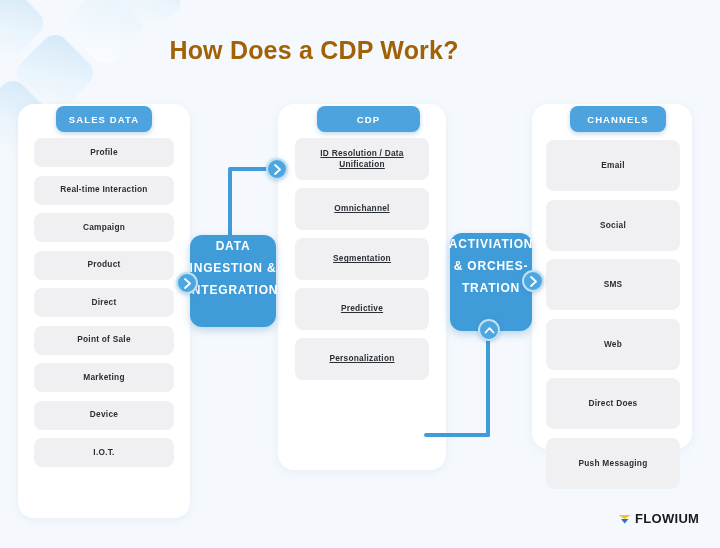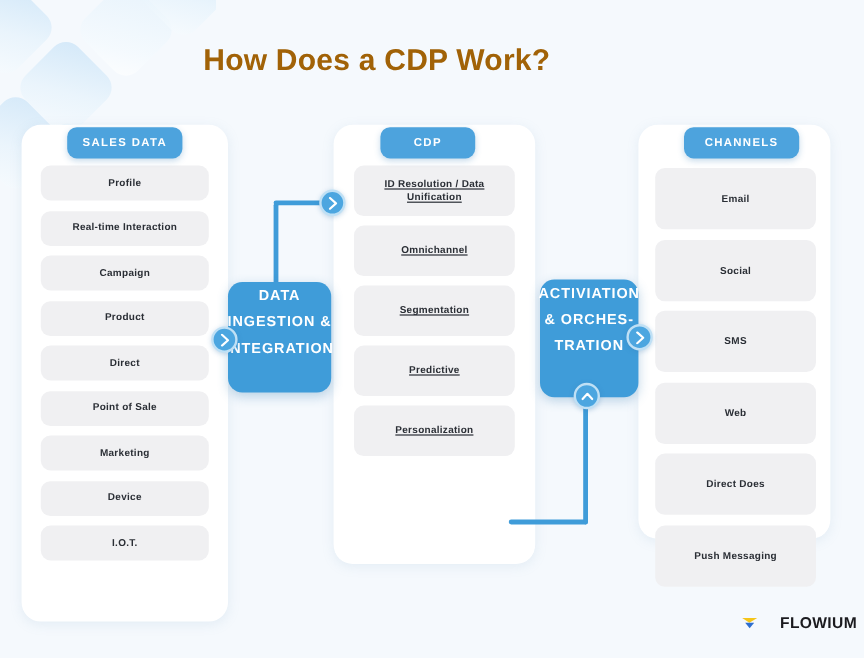--- a/index.html
+++ b/index.html
@@ -56,21 +56,21 @@
     color:#ffffff;
     font-size:9.5px;
     font-weight:bold;
     letter-spacing:1.1px;
     display:flex; align-items:center; justify-content:center;
     box-shadow:0 2px 5px rgba(60,130,185,.30);
     z-index:6;
     margin-top:15px;
   }
   #head-sales    { left:56px;  top:91px;  width:96px; }
-  #head-cdp      { left:317px; top:91px;  width:79px; }
+  #head-cdp      { left:317px; top:91px;  width:103px; }
   #head-channels { left:570px; top:91px;  width:96px; }
 
   .chips { position:absolute; display:flex; flex-direction:column; }
   #chips-sales    { left:34px;  top:138px; width:140px; gap:8.5px; }
   #chips-cdp      { left:295px; top:138px; width:134px; gap:8px; }
   #chips-channels { left:546px; top:140px; width:134px; gap:8.6px; }
 
   .chip {
     background:#f0f0f2;
     border-radius:8px;
@@ -126,21 +126,21 @@
   }
   .badge svg { display:block; }
   #badge-cdp-in   { left:266px; top:158px; }
   #badge-sales    { left:176px; top:272px; }
   #badge-channels { left:522px; top:270px; }
   #badge-up       { left:478px; top:319px; }
 
   
   #logo {
     position:absolute; left:618px; top:511px;
-    display:flex; align-items:center; gap:18px;
+    display:flex; align-items:center; gap:3px;
   }
   #logo-text {
     font-size:13px; font-weight:bold; letter-spacing:.3px; color:#1b1b1f;
   }
 </style>
 </head>
 <body>
 
 <div id="deco">
   <div class="deco-sq d1"></div>

